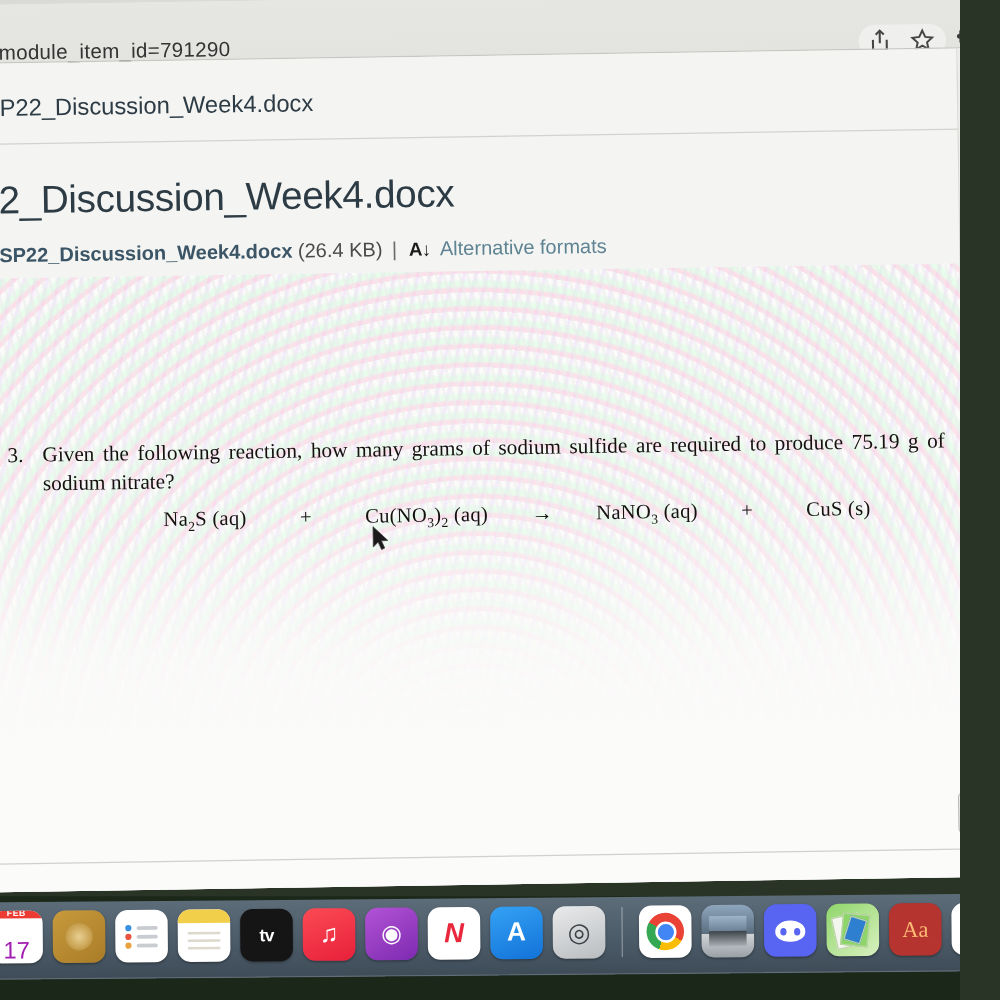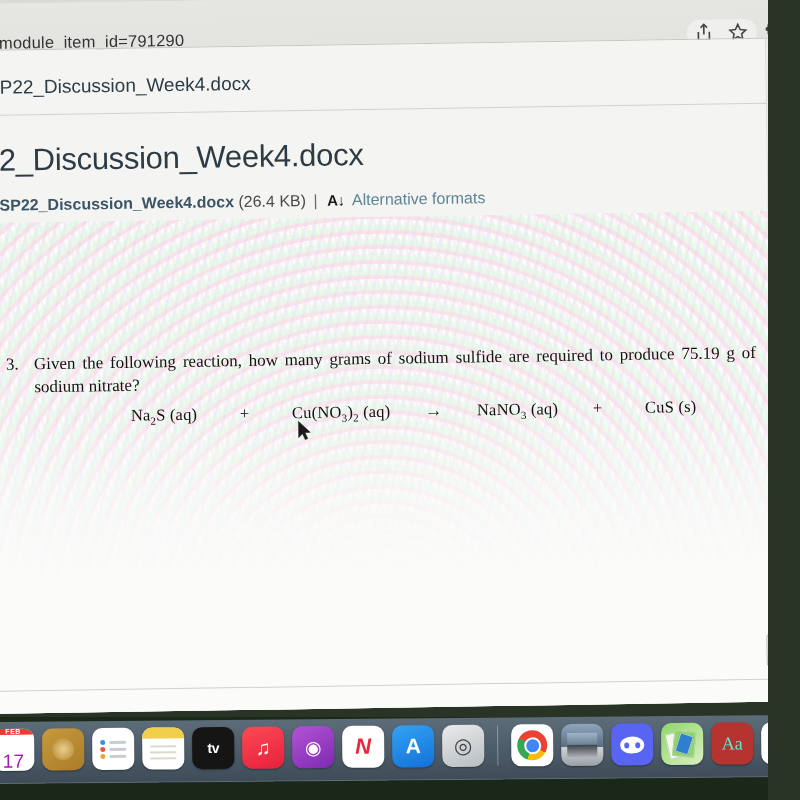--- a/index.html
+++ b/index.html
@@ -192,21 +192,21 @@
   .t-tv{background:#151515;font-weight:700;font-size:14px;letter-spacing:-.5px;}
   .t-music{background:linear-gradient(160deg,#fb4a55,#e8203a);font-size:20px;}
   .t-pod{background:linear-gradient(150deg,#b353d6,#7d2ab0);font-size:19px;}
   .t-news{background:#fff;color:#e8273c;font-size:22px;font-weight:700;font-style:italic;}
   .t-appstore{background:linear-gradient(160deg,#34a2f5,#1272d8);font-size:21px;font-weight:600;}
   .t-safari{background:linear-gradient(160deg,#e9eaeb,#b9bdc0);color:#3c4247;font-size:21px;}
   .t-chrome{background:#fff;}
   .t-sysprefs{background:linear-gradient(180deg,#8ea6bd 0%,#5b6e80 55%,#cfd3d6 56%,#9aa1a6 100%);}
   .t-discord{background:#5865f2;}
   .t-preview{background:linear-gradient(140deg,#8fd66a,#d9f0c0);}
-  .t-dict{background:#b5342f;color:#5eead4;font-family:"Liberation Serif",serif;font-size:18px;}
+  .t-dict{background:#b5342f;color:#fdba74;font-family:"Liberation Serif",serif;font-size:18px;}
   .t-spot{background:#fff;}
 
   .chrome-c{width:30px;height:30px;border-radius:50%;
     background:conic-gradient(#ea4335 0deg 120deg,#fbbc05 120deg 200deg,#34a853 200deg 300deg,#ea4335 300deg 360deg);
     display:flex;align-items:center;justify-content:center;}
   .chrome-c::after{content:"";width:13px;height:13px;border-radius:50%;background:#4285f4;border:2px solid #fff;}
   .disc-face{width:24px;height:17px;border-radius:50% 50% 45% 45%;background:#fff;position:relative;}
   .disc-face::before,.disc-face::after{content:"";position:absolute;top:6px;width:5px;height:6px;border-radius:50%;background:#5865f2;}
   .disc-face::before{left:4px;} .disc-face::after{right:4px;}
   .spot-c{width:28px;height:28px;border-radius:50%;background:#1cc253;display:flex;align-items:center;justify-content:center;}

